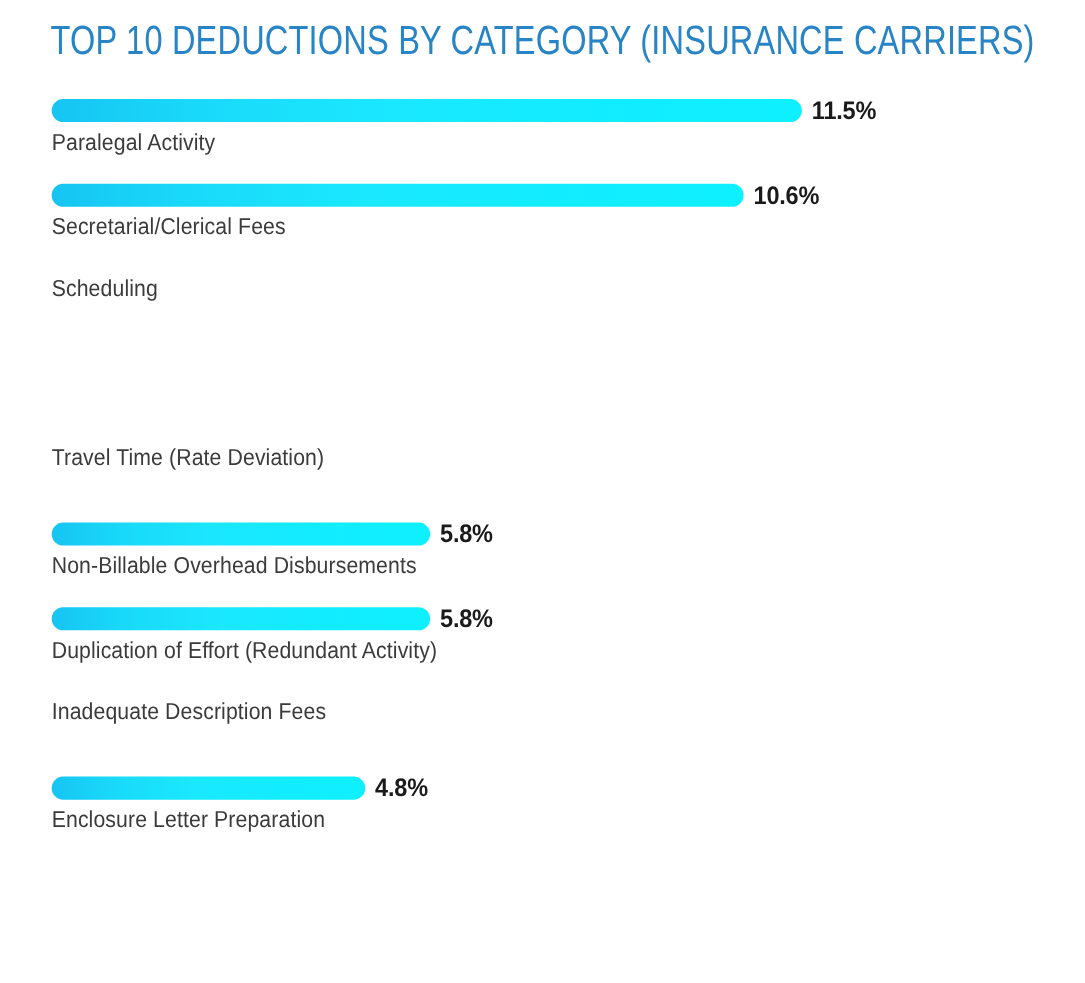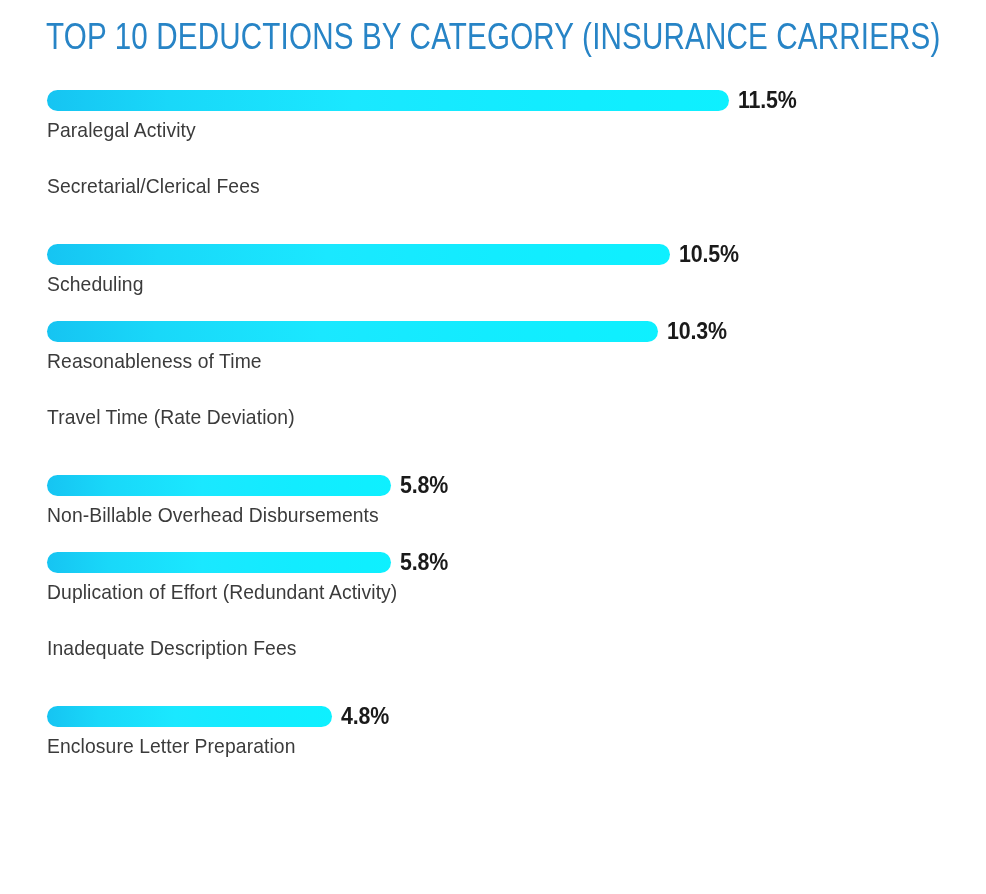--- a/index.html
+++ b/index.html
@@ -110,35 +110,28 @@
 
   <div class="bars-area">
       <div class="bar-row" style="top: 90px;">
         <div class="bar-track">
           <div class="bar-fill" style="width: 682px;"></div>
           <div class="bar-value">11.5%</div>
         </div>
         <div class="bar-label">Paralegal Activity</div>
       </div>
       <div class="bar-row" style="top: 167px;">
+        <div class="bar-track">
+          <div class="bar-fill" style="width: 629px;"></div>
+          <div class="bar-value">10.6%</div>
+        </div>
         <div class="bar-label">Secretarial/Clerical Fees</div>
       </div>
       <div class="bar-row" style="top: 244px;">
-        <div class="bar-track">
-          <div class="bar-fill" style="width: 623px;"></div>
-          <div class="bar-value">10.5%</div>
-        </div>
         <div class="bar-label">Scheduling</div>
-      </div>
-      <div class="bar-row" style="top: 321px;">
-        <div class="bar-track">
-          <div class="bar-fill" style="width: 611px;"></div>
-          <div class="bar-value">10.3%</div>
-        </div>
-        <div class="bar-label">Reasonableness of Time</div>
       </div>
       <div class="bar-row" style="top: 398px;">
         <div class="bar-label">Travel Time (Rate Deviation)</div>
       </div>
       <div class="bar-row" style="top: 475px;">
         <div class="bar-track">
           <div class="bar-fill" style="width: 344px;"></div>
           <div class="bar-value">5.8%</div>
         </div>
         <div class="bar-label">Non-Billable Overhead Disbursements</div>

